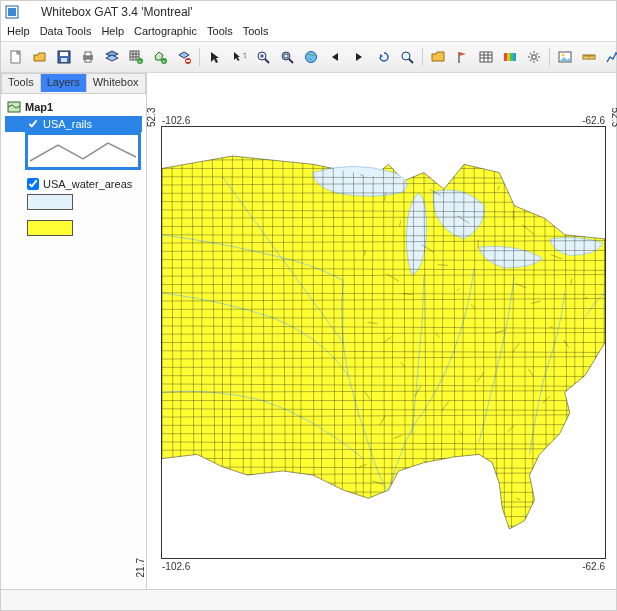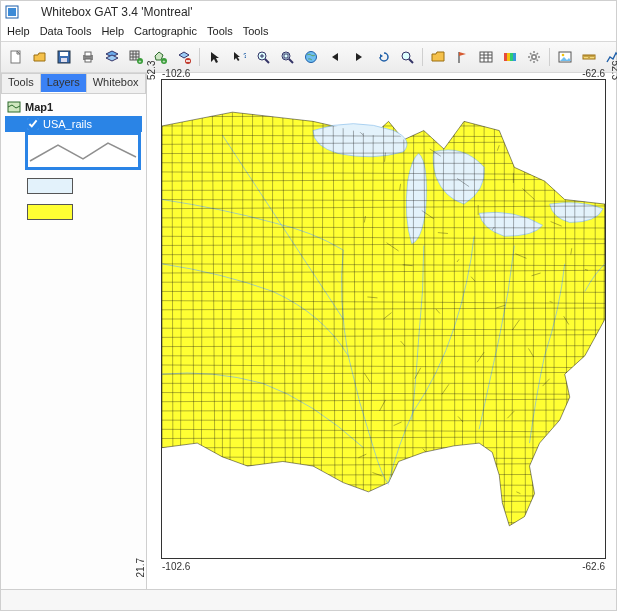--- a/index.html
+++ b/index.html
@@ -173,20 +173,21 @@
   .mapwrap {
     flex: 1 1 auto;
     position: relative;
     background: #fff;
   }
   .map-frame {
     position: absolute;
     inset: 6px 10px 30px 14px;
     border: 1px solid #333;
     background: #fff;
+    margin-top: 47px;
   }
   .axis-label {
     position: absolute;
     font-size: 10px;
     color: #333;
     background: transparent;
     white-space: nowrap;
   }
   .axis-top-left    { top: -12px; left: 0; }
   .axis-top-right   { top: -12px; right: 0; }
@@ -446,20 +447,24 @@
           <span>USA_rails</span>
         </div>
         <div class="swatch-row">
           <span class="swatch selected-wrap">
             <svg viewBox="0 0 110 32" preserveAspectRatio="none">
                 <polyline points="2,26 30,10 55,24 80,8 108,22" fill="none" stroke="#8f8f8f" stroke-width="1.5"></polyline>
               </svg>
           </span>
         </div>
 
+        <div class="tree-item indent2">
+          <input type="checkbox" class="chk" checked="" style="">
+          <span>USA_water_areas</span>
+        </div>
         <div class="swatch-row">
           <span class="swatch water"></span>
         </div>
 
         <div class="swatch-row">
           <span class="swatch adm"></span>
         </div>
 
       </div>
     </div>

